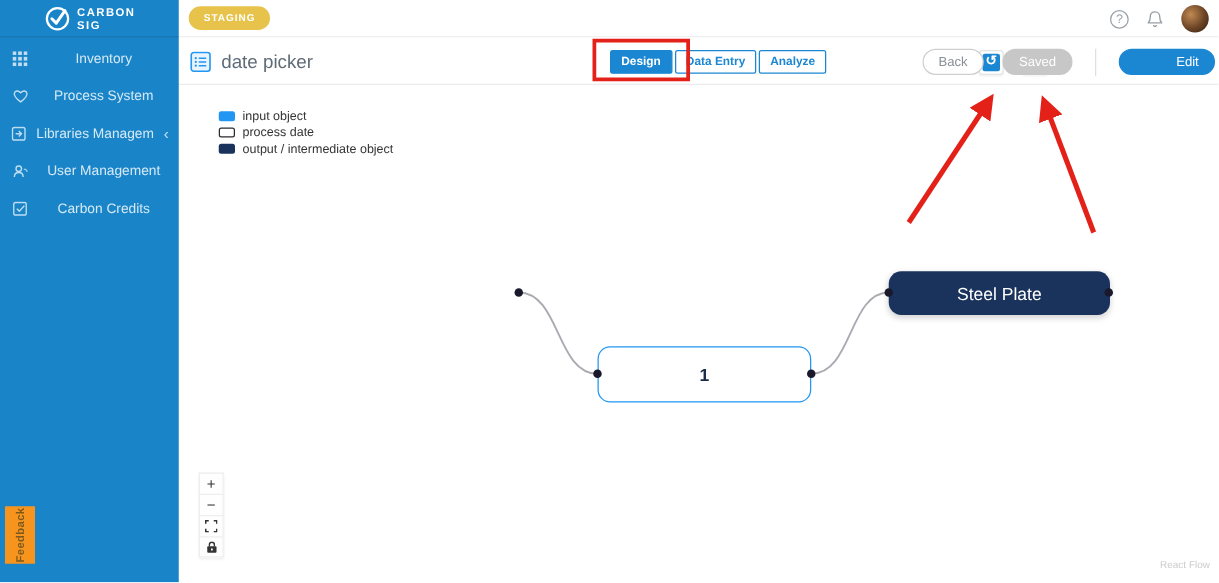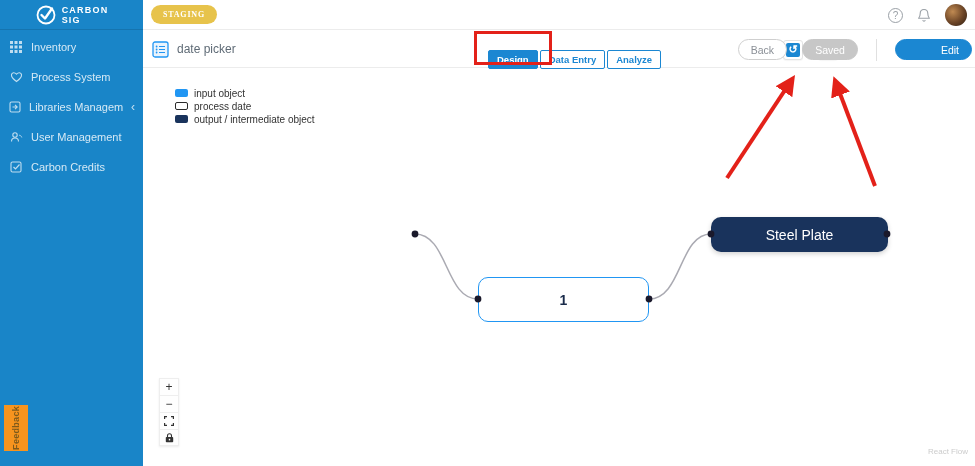--- a/index.html
+++ b/index.html
@@ -5,40 +5,40 @@
   * { margin:0; padding:0; box-sizing:border-box; }
   html,body { font-family:"Liberation Sans", sans-serif; }
   .page { position:relative; width:975px; height:466px; background:#fff; overflow:hidden; }
 
   
   .sidebar { position:absolute; left:0; top:0; width:143px; height:466px; background:#1985c8; z-index:5; }
   .logo { height:30px; display:flex; align-items:center; justify-content:center; gap:5px; border-bottom:1px solid rgba(0,0,0,0.12); cursor:pointer; }
   .logo svg { flex:0 0 auto; }
   .logo-text { color:#fff; font-size:9px; font-weight:bold; letter-spacing:1.2px; line-height:10px; }
   .menu { padding-top:2px; }
-  .menu-item { height:30px; display:flex; align-items:center; gap:8px; padding:0 8px 0 9px; color:rgba(255,255,255,0.82); font-size:11px; cursor:pointer; }
+  .menu-item { height:30px; display:flex; align-items:center; gap:8px; padding:0 8px 0 9px; color:rgba(255,255,255,0.82); font-size:11px; cursor:pointer;text-align:center; }
   .menu-item .mi-icon { width:14px; height:14px; display:flex; align-items:center; justify-content:center; opacity:0.85; }
   .menu-item .mi-label { flex:1 1 auto; white-space:nowrap; overflow:hidden; }
   .menu-item .mi-chevron { font-size:12px; color:rgba(255,255,255,0.75); }
   .feedback { position:absolute; left:4px; top:405px; width:24px; height:46px; background:#f7941e; display:flex; align-items:center; justify-content:center; cursor:pointer; }
   .feedback span { writing-mode:vertical-rl; transform:rotate(180deg); font-size:9px; font-weight:bold; color:#7d5a1c; letter-spacing:0.3px; }
 
   
   .topbar { position:absolute; left:143px; top:0; width:832px; height:30px; background:#fff; border-bottom:1px solid #ececec; z-index:4; }
-  .staging { position:absolute; left:8px; top:5px; height:19px; padding:0 12px; background:#e7c34b; border-radius:10px; color:#fff; font-size:8px; font-weight:bold; letter-spacing:0.8px; display:flex; align-items:center;font-family:Liberation Serif, serif; }
+  .staging { position:absolute; left:8px; top:5px; height:19px; padding:0 12px; background:#e7c34b; border-radius:10px; color:#fff; font-size:8px; font-weight:bold; letter-spacing:0.8px; display:flex; align-items:center; }
   .top-icons { position:absolute; right:8px; top:0; height:30px; display:flex; align-items:center; gap:14px; }
   .help-icon { width:15px; height:15px; border:1px solid #9aa0a6; border-radius:50%; color:#9aa0a6; font-size:10px; display:flex; align-items:center; justify-content:center; cursor:pointer; }
   .bell-icon { cursor:pointer; display:flex; }
   .avatar { width:22px; height:22px; border-radius:50%; background:radial-gradient(circle at 35% 35%, #c08a52, #6b4426 55%, #2a1c12); cursor:pointer; }
 
   
   .header { position:absolute; left:143px; top:30px; width:832px; height:38px; background:#fff; border-bottom:1px solid #ececec; z-index:4; }
   .title-wrap { position:absolute; left:9px; top:0; height:38px; display:flex; align-items:center; gap:8px; }
-  .page-title { font-size:12px; color:#5f6b76; }
-  .tabs { position:absolute; left:345px; top:20px; display:flex; gap:2px; }
+  .page-title { font-size:15px; color:#5f6b76; }
+  .tabs { position:absolute; left:345px; top:10px; display:flex; gap:2px; }
   .tab { height:19px; padding:0 8px; font-size:9.5px; font-weight:bold; border:1px solid #1b87d2; background:#fff; color:#1b87d2; display:flex; align-items:center; cursor:pointer; border-radius:2px; }
   .tab.active { background:#1b87d2; color:#fff; }
   .histbtns { position:absolute; left:640px; top:10px; display:flex; gap:15px; }
   .histbtn { width:20px; height:20px; background:#fff; border:1px solid #e3e3e3; border-radius:3px; display:flex; align-items:center; justify-content:center; cursor:pointer; box-shadow:0 1px 1px rgba(0,0,0,0.04); }
   .histbtn .sq { width:14px; height:14px; background:#1b87d2; border-radius:2px; color:#fff; font-size:11px; line-height:13px; text-align:center; font-weight:bold; }
   .actions { position:absolute; right:3px; top:9px; display:flex; align-items:flex-start; gap:15px; }
   .btn { height:21px; padding:0 12px; border-radius:11px; font-size:10.5px; display:flex; align-items:center; cursor:pointer; }
   .btn-back { background:#fff; border:1px solid #cfcfcf; color:#8a8f96; }
   .btn-saved { background:#c7c7c7; border:1px solid #c7c7c7; color:#fff; }
   .btn-edit { background:#1b87d2; border:1px solid #1b87d2; color:#fff; font-weight:normal;padding-left:45px; }

